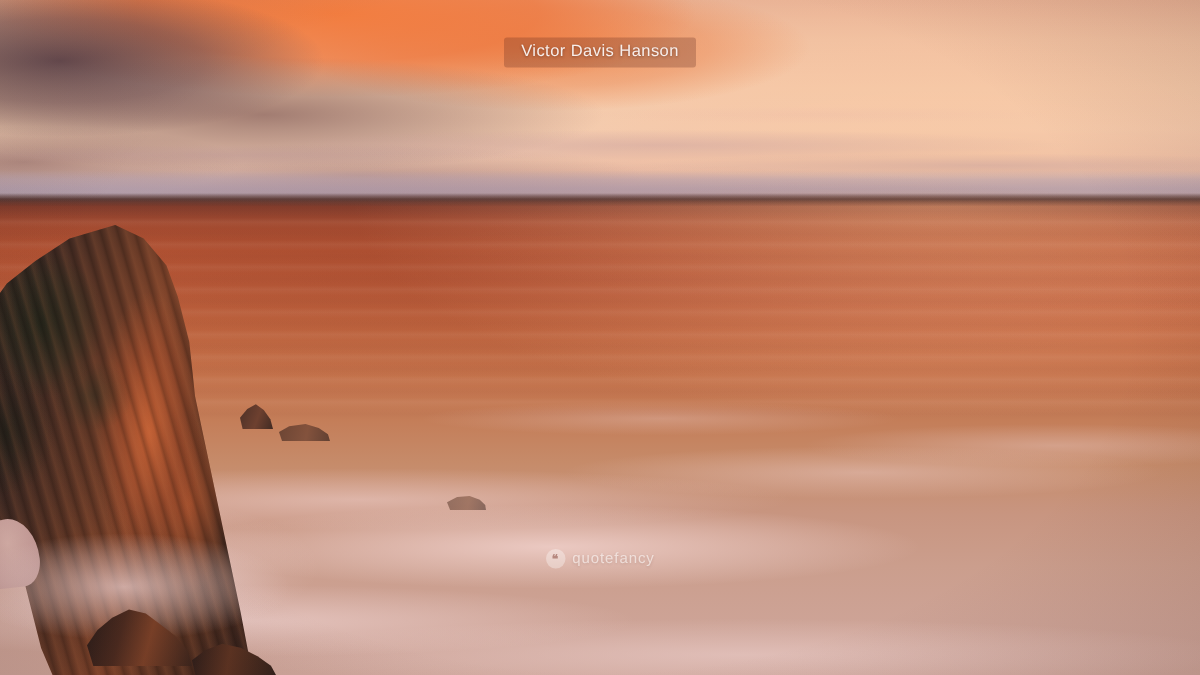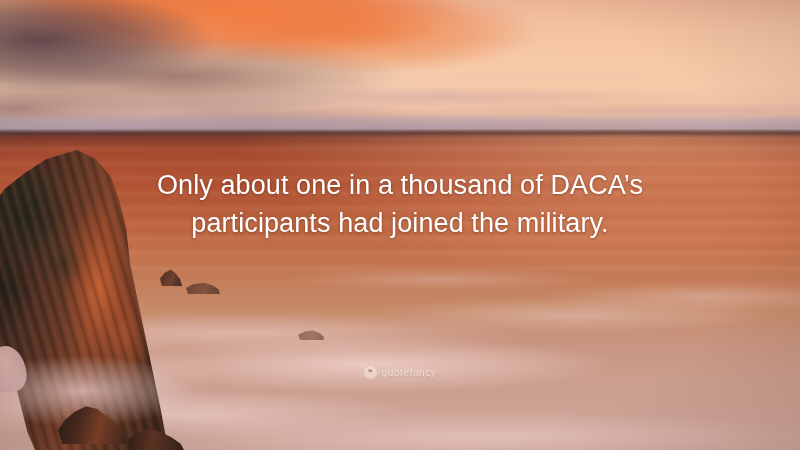--- a/index.html
+++ b/index.html
@@ -373,21 +373,23 @@
 
   <div class="rock" id="rock-a"></div>
   <div class="rock" id="rock-b"></div>
   <div class="rock" id="rock-c"></div>
   <div class="rock" id="rock-d"></div>
   <div class="rock" id="rock-e"></div>
 
   <div class="layer" id="vignette"></div>
 
   <div id="content">
-    <div id="quote-text">Only about one in a thousand of DACA’s participants had joined the military.</div>
+    <div id="author-wrap">
+      <span id="author-name">Victor Davis Hanson</span>
+    </div>
   </div>
 
   <div id="watermark">
     <span id="watermark-badge">❝</span>
     <span id="watermark-text">quotefancy</span>
   </div>
 
 </div>
 
 </body></html>

